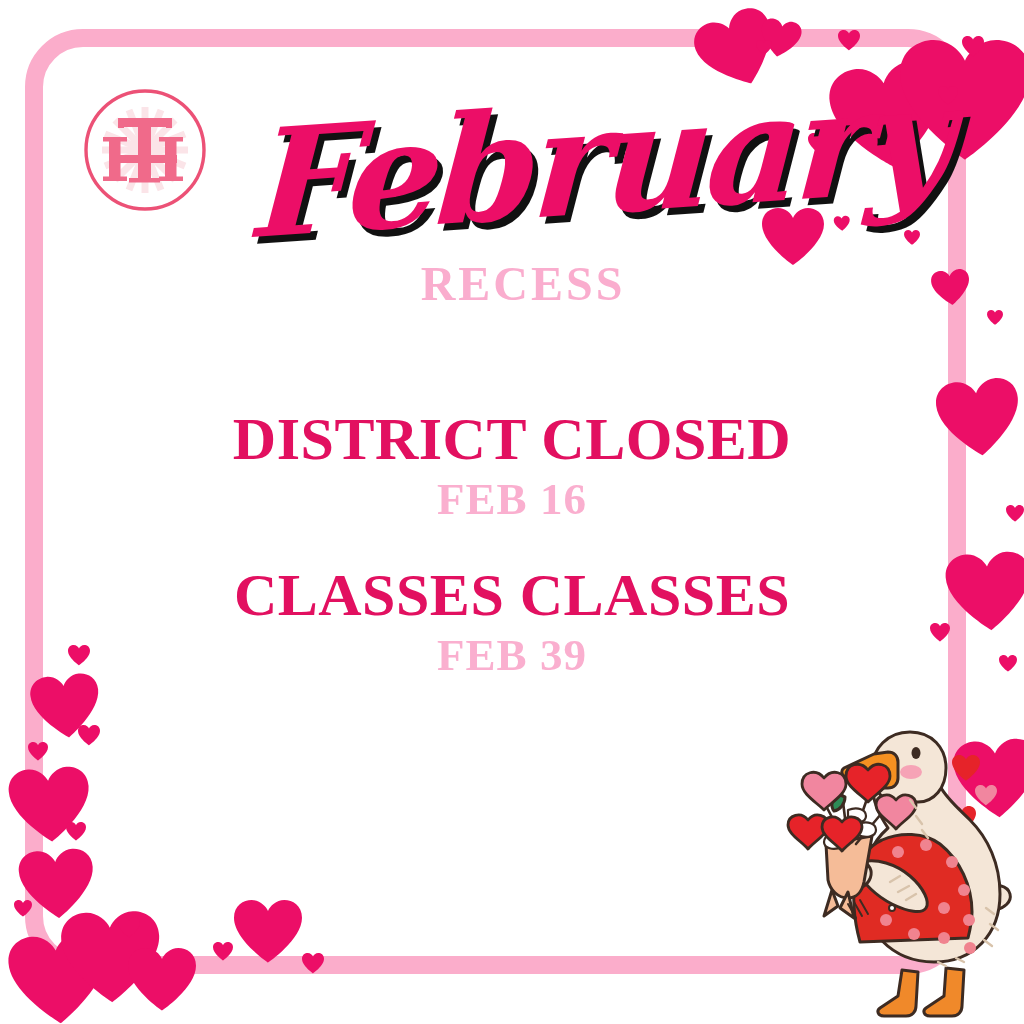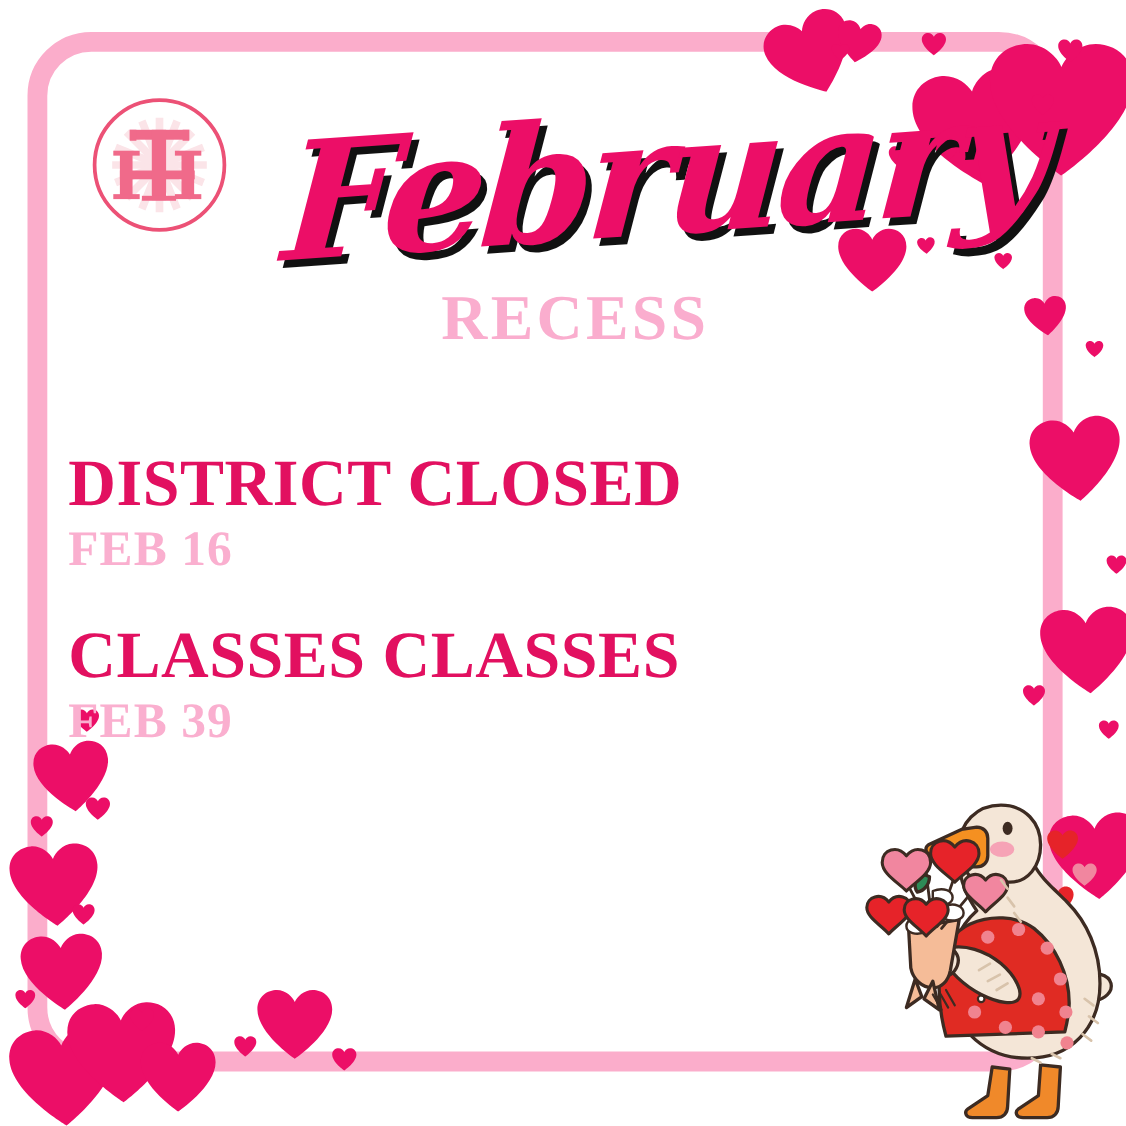--- a/index.html
+++ b/index.html
@@ -86,34 +86,34 @@
     white-space: nowrap;
   }
   .recess {
     position: absolute;
     left: 0;
     top: 168px;
     width: 530px;
     text-align: center;
     font-family: "Liberation Serif", serif;
     font-weight: 700;
-    font-size: 58px;
+    font-size: 48px;
     line-height: 1;
     color: #FAADCE;
     letter-spacing: 3px;
   }
 
   
   .body-block {
     position: absolute;
     left: 62px;
     top: 408px;
     width: 900px;
     z-index: 8;
-    text-align: left;
+    text-align: center;
   }
   .group { margin-bottom: 38px; }
   .group:last-child { margin-bottom: 0; }
   .head-line {
     font-family: "Liberation Serif", serif;
     font-weight: 700;
     font-size: 60px;
     line-height: 1.06;
     color: #E21060;
     letter-spacing: 0.5px;

